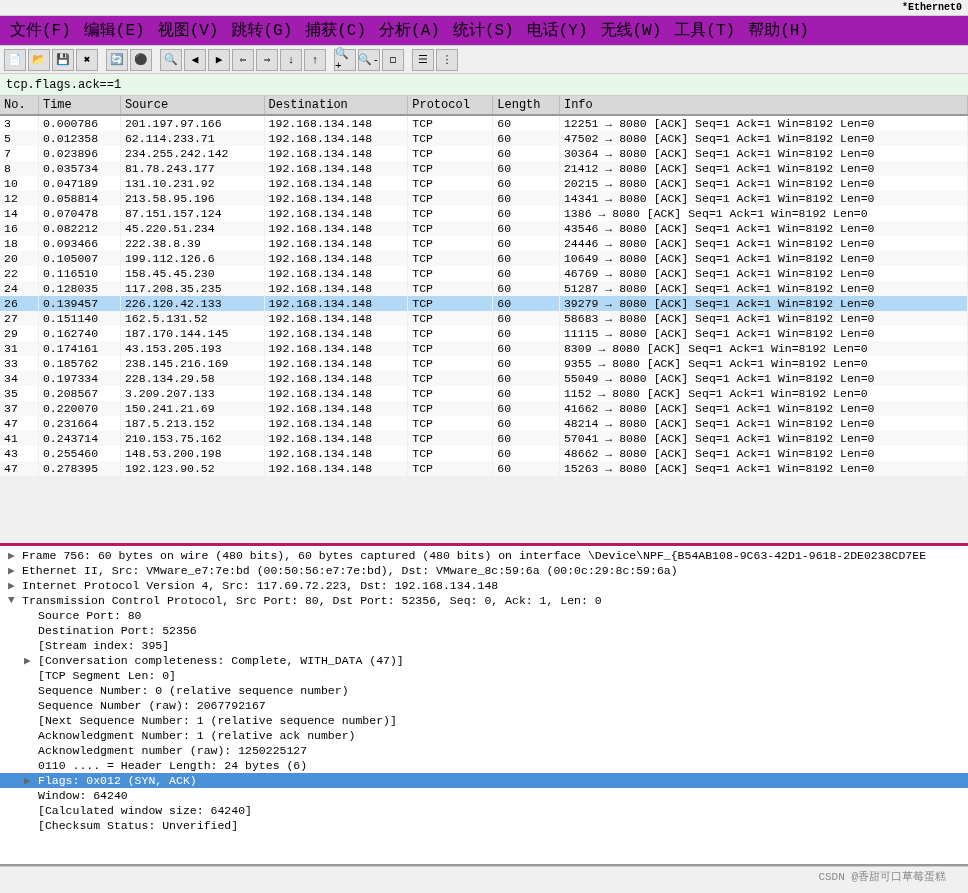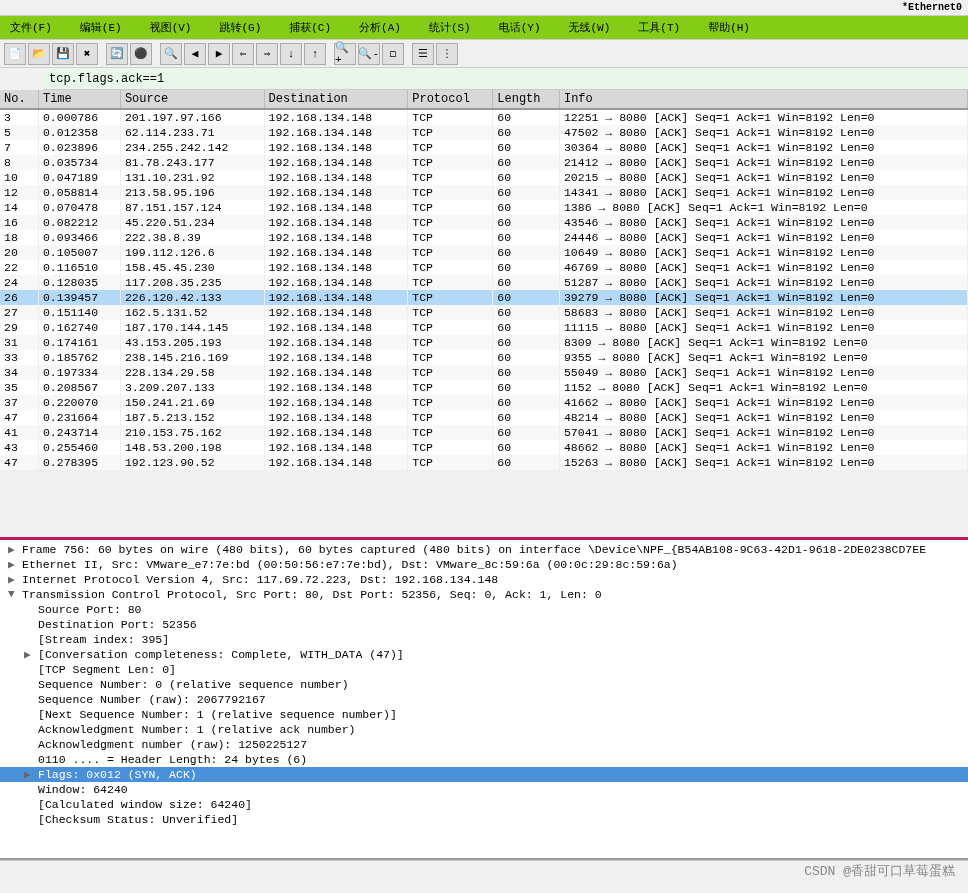--- a/index.html
+++ b/index.html
@@ -15,25 +15,25 @@
     #title-bar {
       background: #f0f0f0;
       padding: 2px 6px;
       font-size: 10px;
       font-weight: bold;
       border-bottom: 1px solid #ccc;
       text-align: right;
     }
     
     #menu-bar {
-      background: #84cc16;
+      background: #a21caf;
       padding: 2px 4px;
       display: flex;
-      gap: 16px;
-      font-size: 11px;
+      gap: 1px;
+      font-size: 16px;
       border-bottom: 1px solid #ccc;
     }
     #menu-bar span {
       padding: 2px 6px;
       cursor: pointer;
     }
     
     #toolbar {
       background: #f0f0f0;
       padding: 2px 4px;
@@ -52,21 +52,20 @@
       font-size: 11px;
     }
     .toolbar-sep { width: 4px; }
     
     #filter-bar {
       background: #e8f5e9;
       padding: 2px 6px;
       display: flex;
       border-bottom: 1px solid #ccc;
       height: 22px;
-      margin-left: 43px;
     }
     #filter-bar input {
       background: #e8f5e9;
       border: none;
       outline: none;
       font-size: 12px;
       font-family: 'Courier New', Courier, monospace;
       width: 100%;
     }
     
@@ -132,22 +131,22 @@
       word-break: break-all;
     }
     .detail-child {
       padding: 1px 8px 1px 24px;
       font-size: 11.5px;
     }
     .detail-child.highlighted-blue { background: #4a90d9; color: white; font-family: Liberation Mono, monospace; }
     
     #status-bar {
       background: #f0f0f0;
-      padding: 2px 13px;
-      font-size: 13px;
+      padding: 2px 22px;
+      font-size: 11px;
       border-top: 1px solid #ccc;
       text-align: right;
       color: #888;
       height: 20px;
       display: flex;
       align-items: center;
       justify-content: flex-end;
     }
   </style>
 </head>

